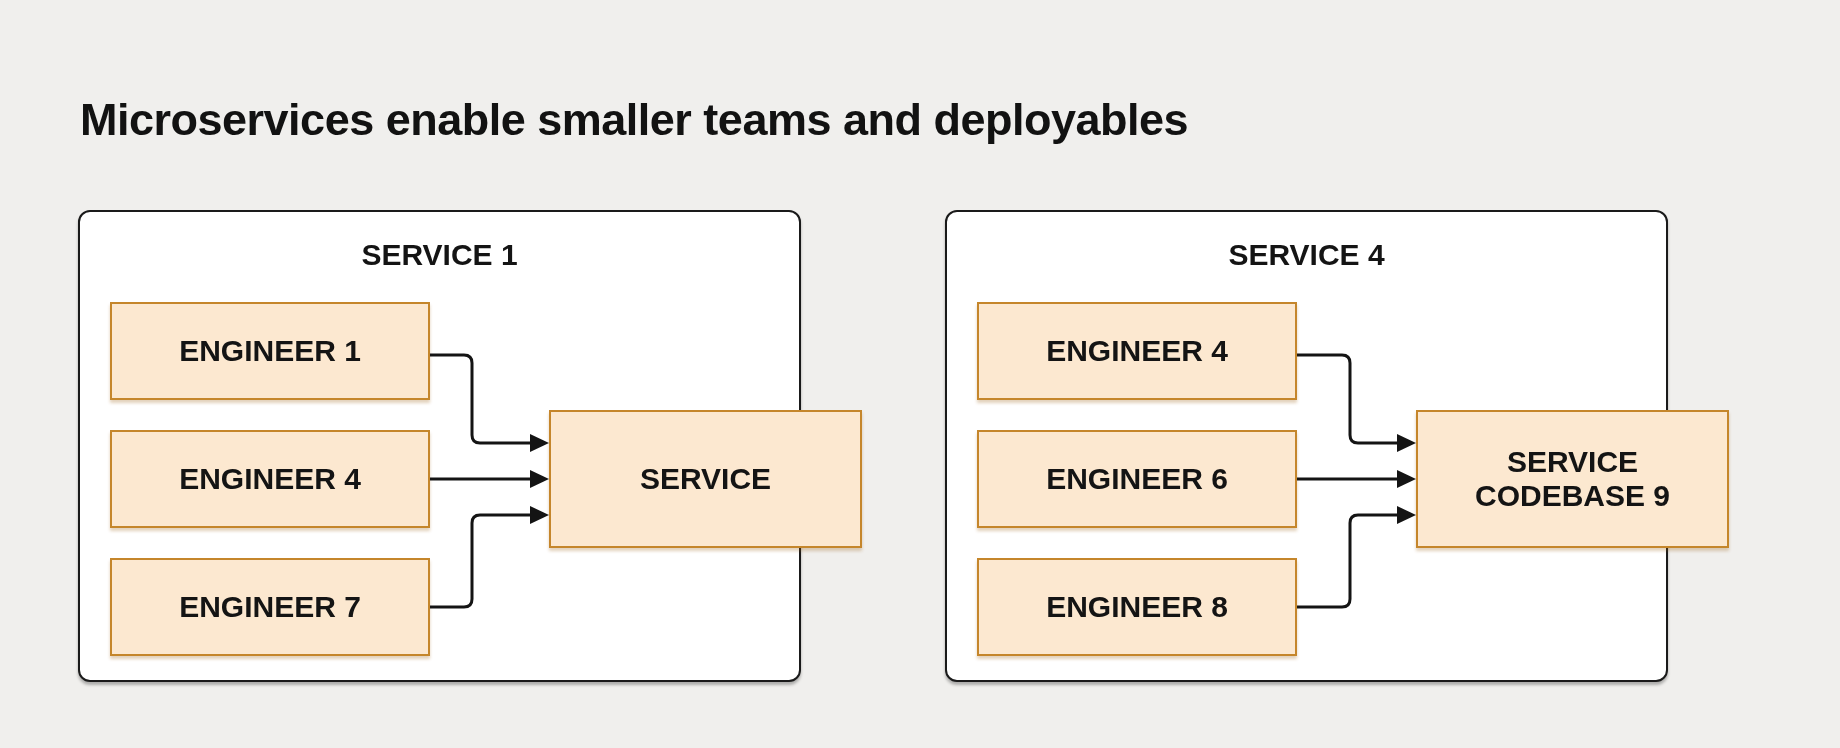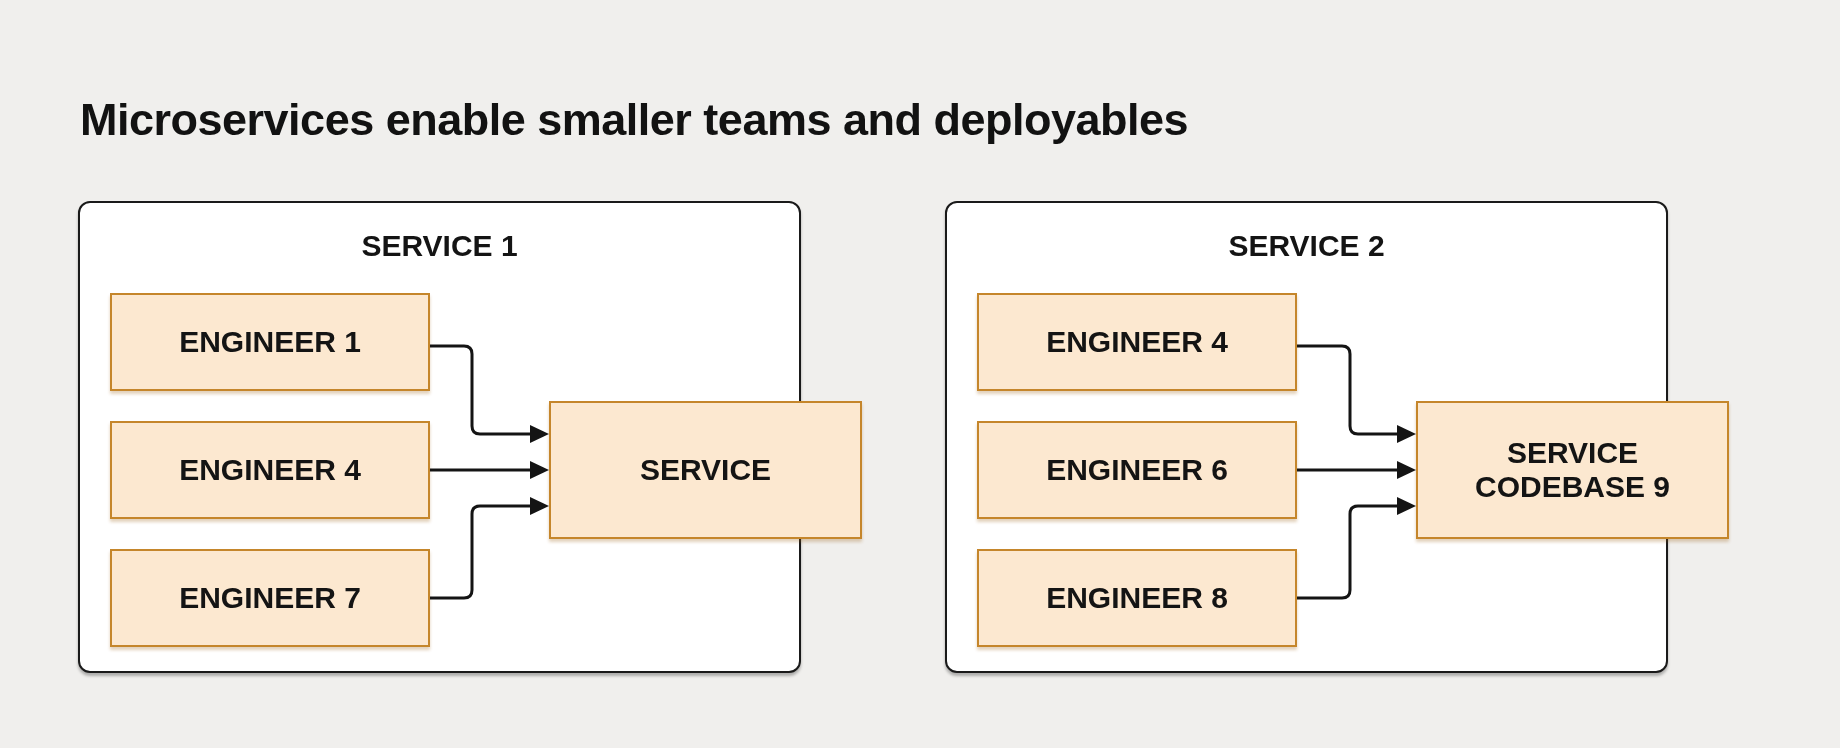--- a/index.html
+++ b/index.html
@@ -17,21 +17,21 @@
     position: absolute;
     left: 80px; top: 86px;
     margin: 0;
     font-size: 45px;
     font-weight: 700;
     letter-spacing: -0.5px;
     color: #121212;
   }
   .service-panel {
     position: absolute;
-    top: 193px;
+    top: 202px;
     width: 723px; height: 472px;
     background: #ffffff;
     border: 2.5px solid #1a1a1a;
     border-radius: 12px;
     box-sizing: border-box;
     box-shadow: 0 3px 3px rgba(0,0,0,0.28);
   }
   .service-panel.left  { left: 78px;  }
   .service-panel.right { left: 945px; }
   .service-title {
@@ -116,21 +116,21 @@
       <path d="M350 143 L384 143 Q392 143 392 151 L392 223 Q392 231 400 231 L451 231"></path>
       <polygon points="450,222 450,240 469,231"></polygon>
       <path d="M350 267 L451 267"></path>
       <polygon points="450,258 450,276 469,267"></polygon>
       <path d="M350 395 L384 395 Q392 395 392 387 L392 311 Q392 303 400 303 L451 303"></path>
       <polygon points="450,294 450,312 469,303"></polygon>
     </svg>
   </section>
 
   <section class="service-panel right">
-    <div class="service-title">SERVICE 2</div>
+    <div class="service-title">SERVICE 4</div>
 
     <div class="node engineer eng-1">
       <span>ENGINEER 4</span>
     </div>
     <div class="node engineer eng-2">
       <span>ENGINEER 6</span>
     </div>
     <div class="node engineer eng-3">
       <span>ENGINEER 8</span>
     </div>

